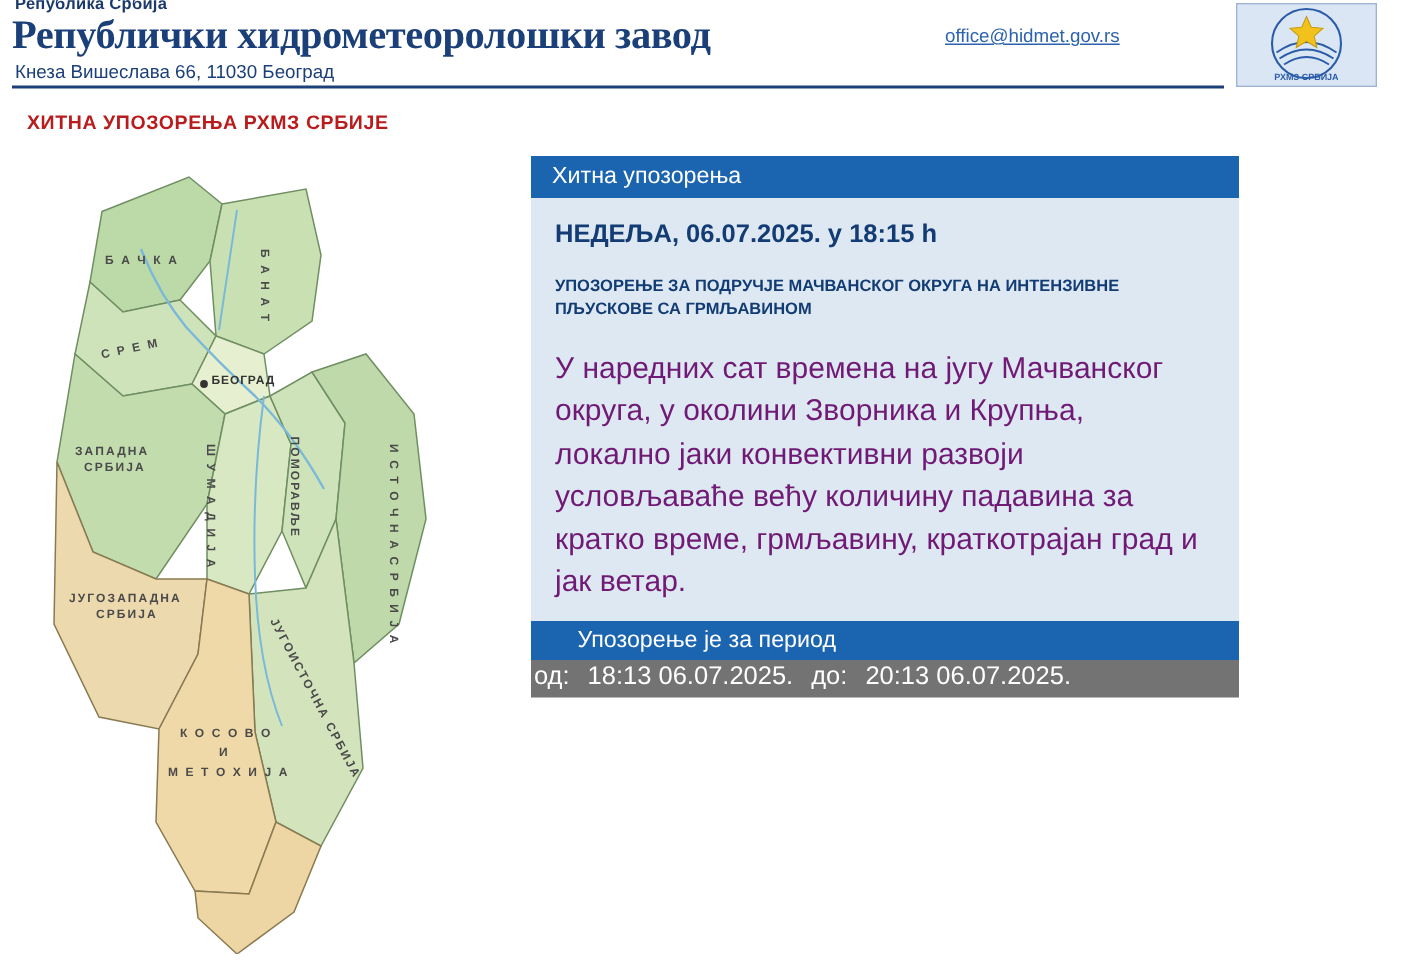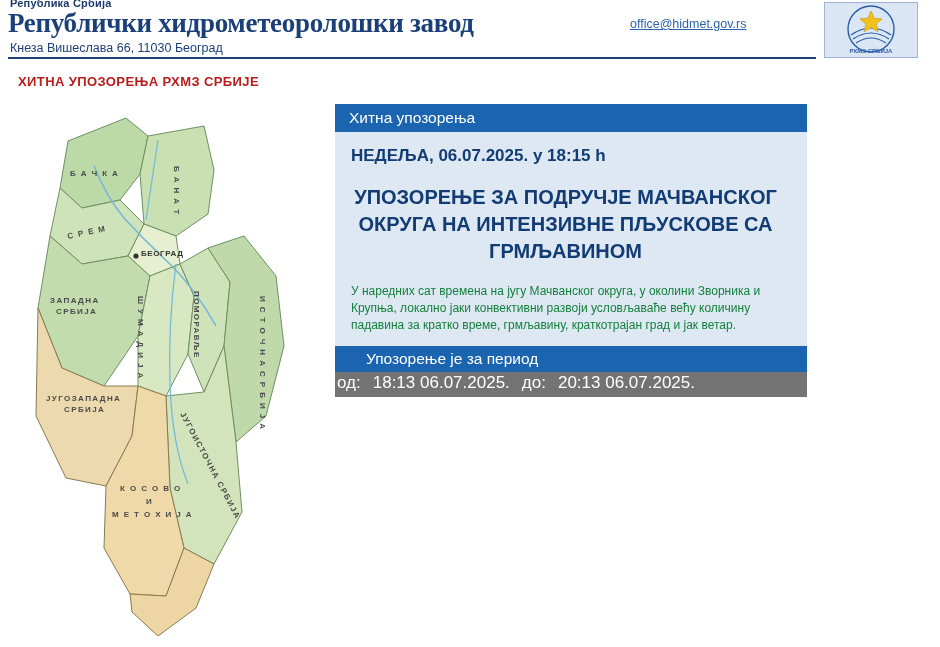--- a/index.html
+++ b/index.html
@@ -93,21 +93,21 @@
     left: 8px;
     top: 96px;
     width: 330px;
     height: 540px;
   }
   .map-wrap svg { display: block; }
 
   
   .panel {
     position: absolute;
-    left: 335px;
+    left: 354px;
     top: 104px;
     width: 472px;
   }
   .panel-bar {
     background: #1b64b0;
     color: #ffffff;
     font-size: 15.5px;
     padding: 4px 0 5px 14px;
     line-height: 1.25;
   }
@@ -115,30 +115,29 @@
     background: #dde8f3;
     padding: 14px 27px 12px 16px;
   }
   .alert-datetime {
     font-size: 17px;
     font-weight: bold;
     color: #123c73;
     margin-bottom: 18px;
   }
   .alert-headline {
-    font-size: 20px;
+    font-size: 11px;
     font-weight: bold;
     color: #123c73;
     line-height: 1.35;
     margin-bottom: 18px;
-    text-align: center;
   }
   .alert-text {
-    font-size: 12px;
-    color: #15803d;
+    font-size: 20px;
+    color: #701a75;
     line-height: 1.42;
   }
   .period-bar {
     background: #1b64b0;
     color: #ffffff;
     font-size: 15.5px;
     padding: 3px 0 2px 31px;
     line-height: 1.3;
   }
   .period-values {

